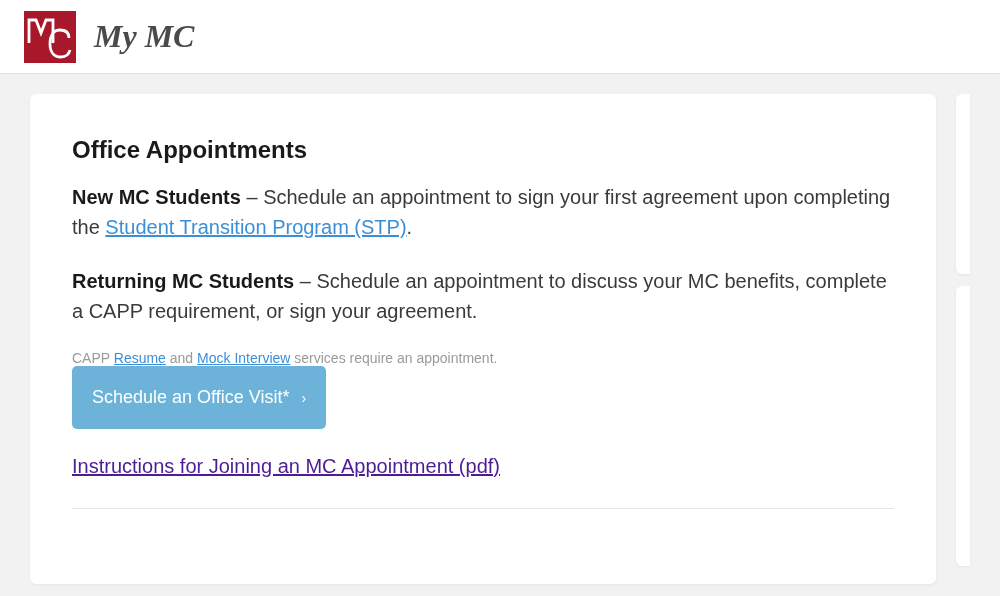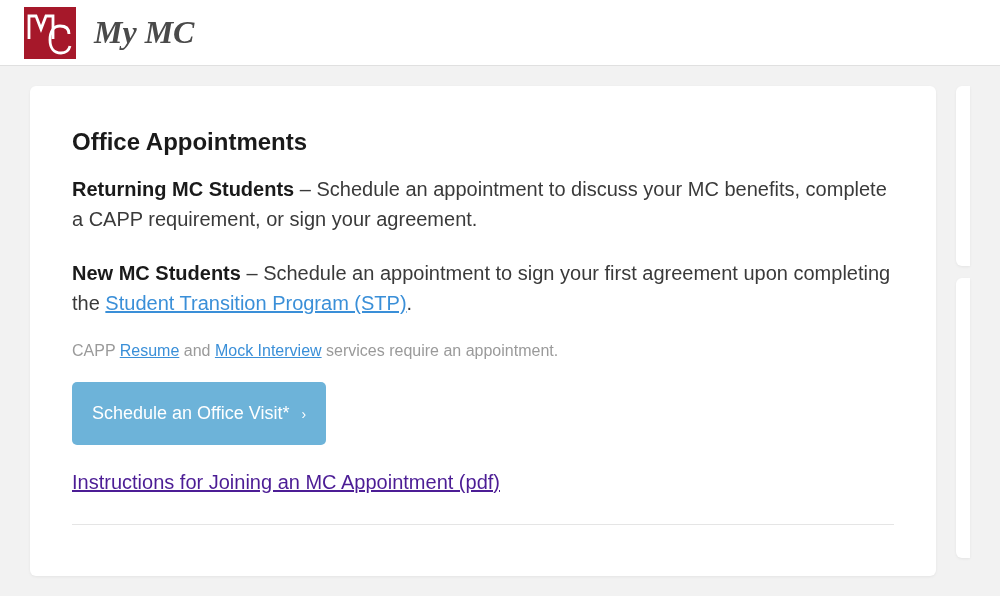--- a/index.html
+++ b/index.html
@@ -9,21 +9,21 @@
     }
     body {
       font-family: -apple-system, BlinkMacSystemFont, "Helvetica Neue", Helvetica, Arial, sans-serif;
       background: #f2f2f2;
       width: 1000px;
       height: 596px;
       overflow: hidden;
     }
     .header {
       background: #ffffff;
-      height: 66px;
+      height: 74px;
       display: flex;
       align-items: center;
       padding: 0 24px;
       border-bottom: 1px solid #e0e0e0;
     }
     .logo-box {
       width: 52px;
       height: 52px;
       background: #a6182a;
       display: flex;
@@ -89,23 +89,22 @@
     .body-text strong {
       font-weight: 700;
       color: #1a1a1a;
     }
     a.inline-link {
       color: #3a8fd8;
       text-decoration: underline;
       cursor: pointer;
     }
     .muted-text {
-      font-size: 16px;
+      font-size: 14px;
       color: #9a9a9a;
-      margin-bottom: 22px;
     }
     .muted-text .inline-link {
       color: #3a8fd8;
     }
     .btn {
       display: inline-flex;
       align-items: center;
       background: #6db3d9;
       color: #ffffff;
       font-size: 18px;
@@ -146,25 +145,25 @@
     </svg>
   </div>
   <div class="site-title">My MC</div>
 </div>
 
 <div class="content-area">
   <div class="main-card">
     <h2 class="section-title">Office Appointments</h2>
 
     <p class="body-text">
-      <strong>Returning MC Students</strong><span> – Schedule an appointment to discuss your MC benefits, complete a CAPP requirement, or sign your agreement.</span>
+      <strong>New MC Students</strong><span> – Schedule an appointment to sign your first agreement upon completing the </span><a class="inline-link">Student Transition Program (STP)</a><span>.</span>
     </p>
 
     <p class="body-text">
-      <strong>New MC Students</strong><span> – Schedule an appointment to sign your first agreement upon completing the </span><a class="inline-link">Student Transition Program (STP)</a><span>.</span>
+      <strong>Returning MC Students</strong><span> – Schedule an appointment to discuss your MC benefits, complete a CAPP requirement, or sign your agreement.</span>
     </p>
 
     <p class="muted-text">
       <span>CAPP </span><a class="inline-link">Resume</a><span> and </span><a class="inline-link">Mock Interview</a><span> services require an appointment.</span>
     </p>
 
     <button class="btn">
       <span>Schedule an Office Visit*</span>
       <span class="chevron">›</span>
     </button>

